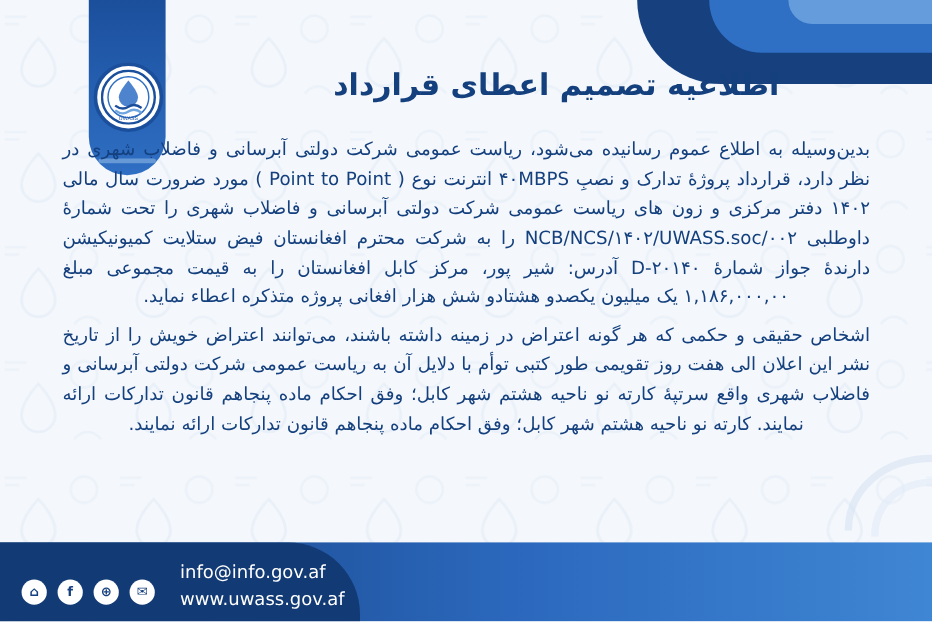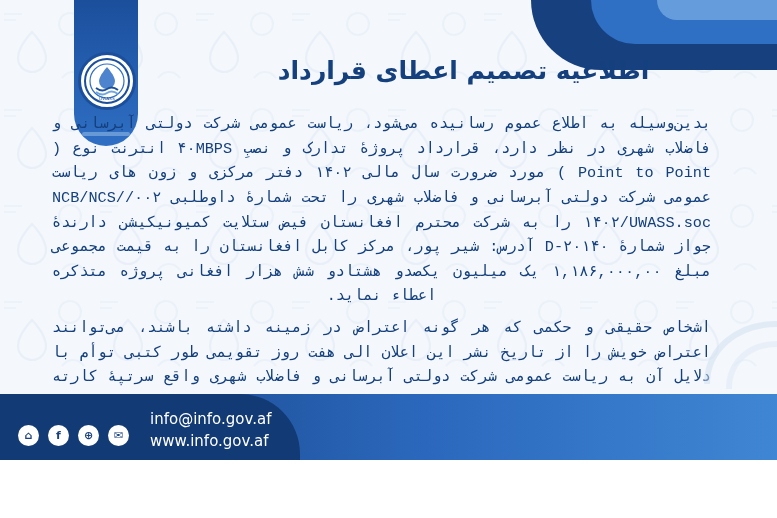--- a/index.html
+++ b/index.html
@@ -6,21 +6,21 @@
   html, body {
     margin: 0; padding: 0;
     width: 777px; height: 518px;
     overflow: hidden;
     font-family: "DejaVu Sans", "Liberation Sans", sans-serif;
   }
 
   #page {
     position: relative;
     width: 777px;
-    height: 460px;
+    height: 518px;
     background: #f4f7fb;
     overflow: hidden;
   }
 
   
   .watermark {
     position: absolute;
     inset: 0;
     opacity: 0.30;
     pointer-events: none;
@@ -107,22 +107,21 @@
     left: 52px;
     right: 52px;
     direction: rtl;
     text-align: justify;
     text-align-last: center;
     color: #14407e;
     font-size: 15.2px;
     line-height: 1.62;
   }
   .body-block p {
-    margin: 0 14px 7px 0;
-    font-family: Liberation Mono, monospace;
+    margin: 0 0 7px 0;
   }
   .para-2 {
     text-align: justify;
     text-align-last: center;
   }
 
   
   .footer {
     position: absolute;
     left: 0; right: 0; bottom: 0;
@@ -230,17 +229,17 @@
 
     <div class="social-row">
       <span class="social-ico">✉</span>
       <span class="social-ico">⊕</span>
       <span class="social-ico">f</span>
       <span class="social-ico">⌂</span>
     </div>
 
     <div class="footer-text">
       <span class="line">info@info.gov.af</span>
-      <span class="line">www.info.gov.af</span>
+      <span class="line">www.uwass.gov.af</span>
     </div>
   </div>
 
 </div>
 
 </body></html>

